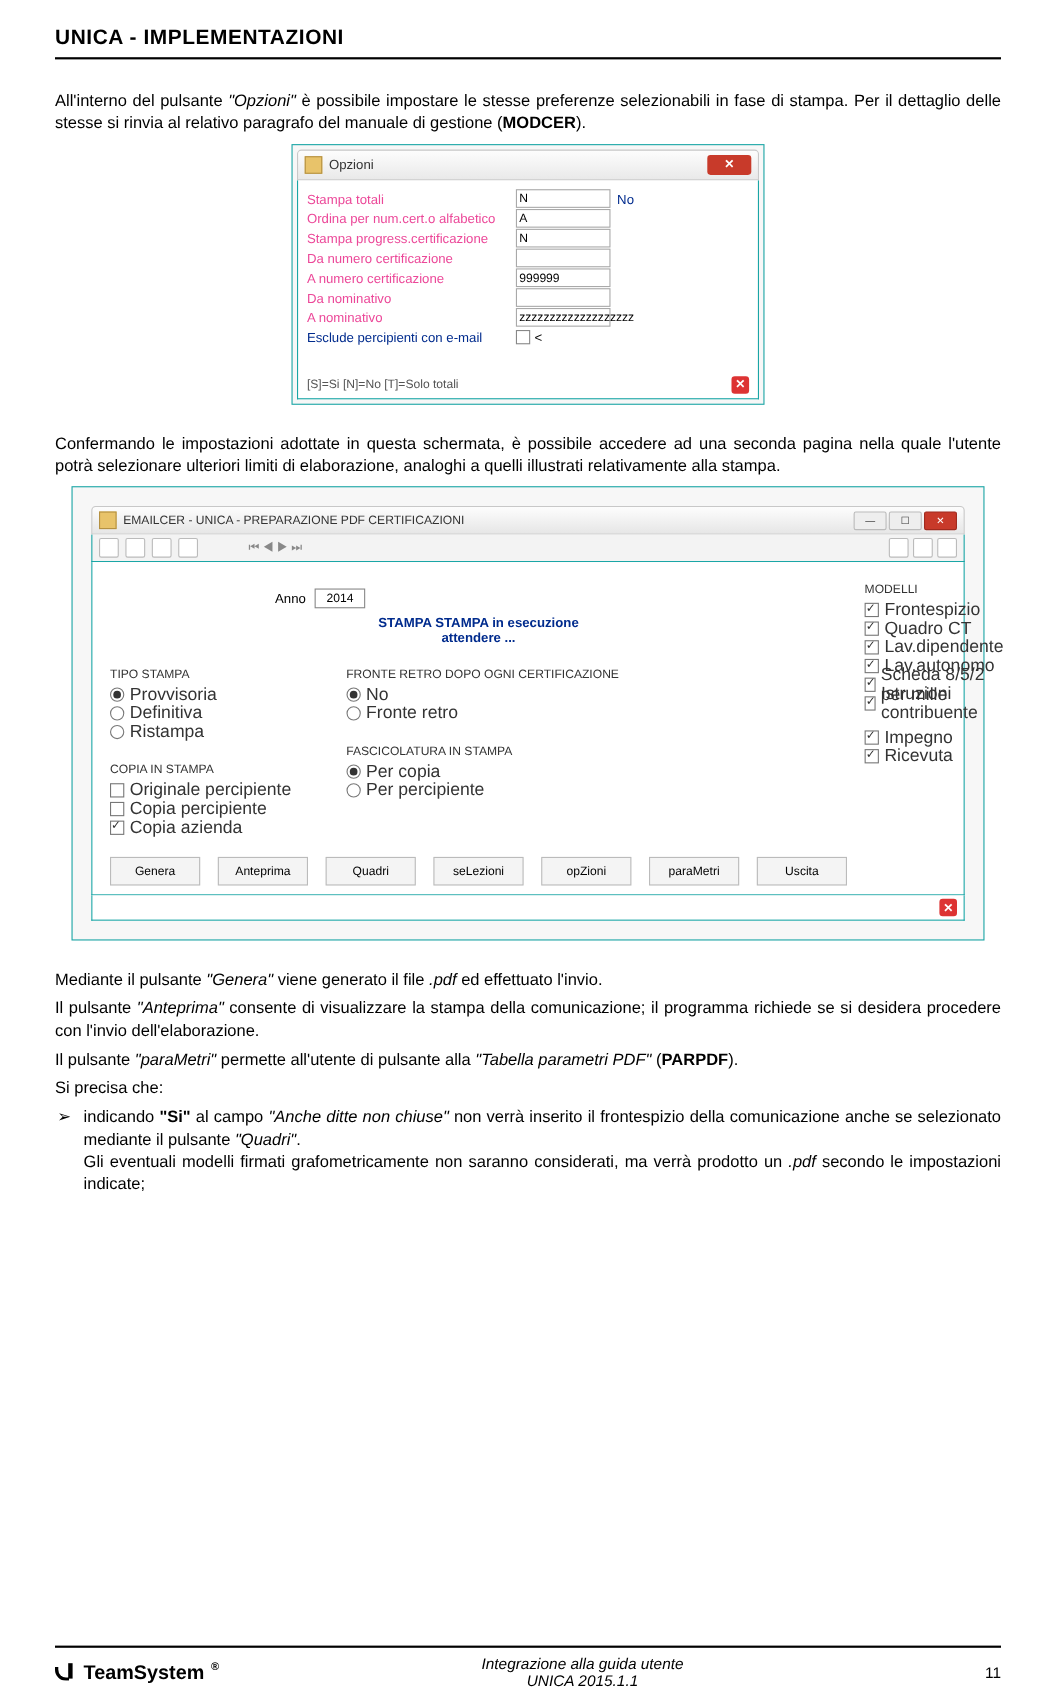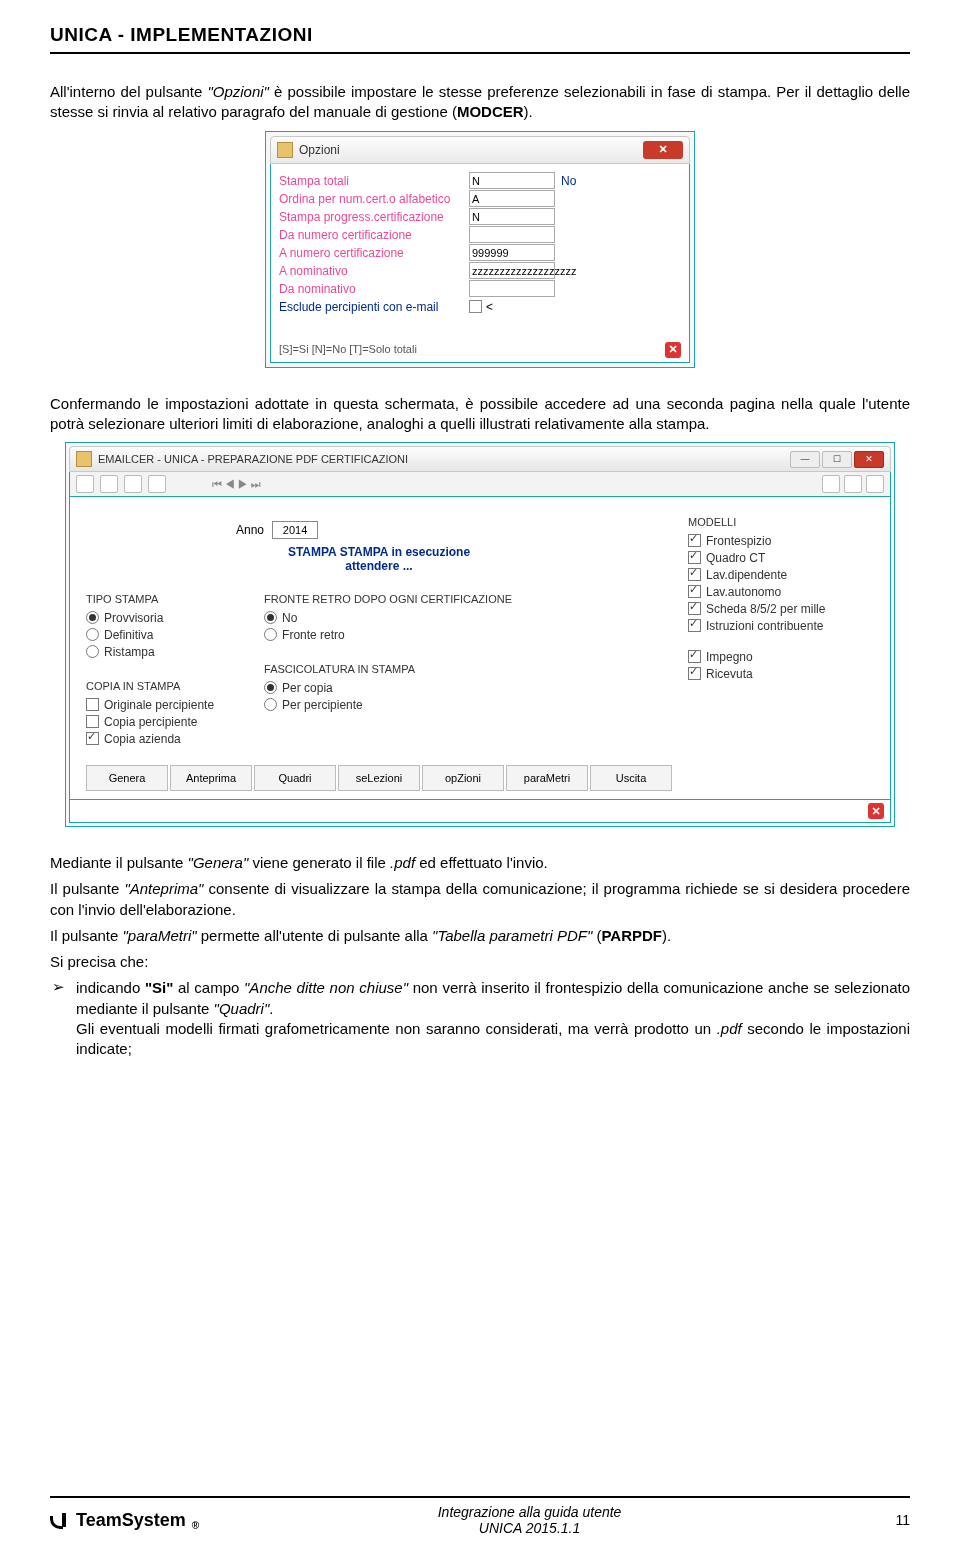--- a/index.html
+++ b/index.html
@@ -18,54 +18,54 @@
   .pane{background:#fff;border:1px solid #1aa6a6;border-top:none;padding:8px 8px 6px;font-size:12px}
   .optrow{display:flex;align-items:center;height:18px}
   .optrow .lbl{width:190px;color:#ec4899}
   .optrow .fld{width:80px;height:15px;border:1px solid #a9a9a9;background:#fff;font-size:11px;padding:0 2px;display:flex;align-items:center}
   .optrow .after{margin-left:6px;color:#002b8d}
   .ckrow{display:flex;align-items:center;height:18px}
   .ck{width:11px;height:11px;border:1px solid #888;background:#fff;margin-right:4px;display:inline-block}
   .hint{font-size:11px;color:#555;margin-top:26px}
   .redx{float:right;width:16px;height:16px;background:#d33;border-radius:3px;color:#fff;display:flex;align-items:center;justify-content:center;font-size:11px;font-weight:bold}
   
-  .shot2{width:830px;padding:3px}
+  .shot2{width:830px;padding:17px}
   .tb2{display:flex;align-items:center;height:24px;background:linear-gradient(#fdfdfd,#e6e6e6);border:1px solid #c8c8c8;border-radius:4px 4px 0 0;font-size:11px;color:#333;padding:0 6px}
   .tb2 .icn{width:14px;height:14px;background:#e8c36a;margin-right:6px;border:1px solid #b59142}
   .tb2 .wbtns{margin-left:auto;display:flex;gap:2px}
   .wbtn{width:28px;height:15px;border:1px solid #bbb;background:#eee;border-radius:2px;font-size:9px;display:flex;align-items:center;justify-content:center}
   .wbtn.close{background:#c83a2a;color:#fff;border-color:#a02a1e}
   .toolbar{height:24px;background:#f3f3f3;border:1px solid #1aa6a6;border-top:none;display:flex;align-items:center;padding:0 6px;gap:6px}
   .ticon{width:16px;height:16px;border:1px solid #bbb;background:#fff;border-radius:2px}
   .nav{margin-left:40px;display:flex;gap:10px;color:#888;font-size:11px}
   .body2{background:#fff;border:1px solid #1aa6a6;border-top:none;padding:14px 16px 8px;font-size:12px;display:flex;gap:16px}
   .leftcol{flex:1}
   .rightcol{width:200px}
   .annoRow{display:flex;align-items:center;gap:8px;margin:10px 0 6px 150px}
   .annoFld{width:44px;height:16px;border:1px solid #888;font-size:11px;display:flex;align-items:center;justify-content:center}
   .blue{color:#002b8d;font-weight:bold}
   .center{text-align:center}
   .grouplbl{font-size:11px;color:#333;margin:20px 0 4px}
   .radio{width:11px;height:11px;border:1px solid #777;border-radius:50%;display:inline-block;margin-right:5px;position:relative}
   .radio.on::after{content:"";position:absolute;inset:2px;background:#333;border-radius:50%}
   .chk{width:11px;height:11px;border:1px solid #777;display:inline-block;margin-right:5px;position:relative}
   .chk.on::after{content:"✓";position:absolute;top:-3px;left:0;font-size:11px}
-  .rrow{display:flex;align-items:center;height:17px;font-size:12px;color:#333}
+  .rrow{display:flex;align-items:center;height:17px;font-size:16px;color:#333}
   .section{display:flex;gap:50px}
-  .btnbar{display:flex;justify-content:flex-end;gap:2px;margin-top:18px}
+  .btnbar{display:flex;justify-content:flex-end;gap:16px;margin-top:18px}
   .abtn{min-width:80px;height:24px;border:1px solid #bbb;background:#f4f4f4;font-size:11px;display:flex;align-items:center;justify-content:center}
   .statusbar{height:22px;border:1px solid #1aa6a6;border-top:none;background:#fff;display:flex;justify-content:flex-end;align-items:center;padding:0 6px}
   .redx2{width:16px;height:16px;background:#d33;border-radius:3px;color:#fff;display:flex;align-items:center;justify-content:center;font-size:11px;font-weight:bold}
   
   .bul{display:flex;gap:10px;margin:4px 0 4px 2px}
   .bul .ar{flex:0 0 14px}
   .footer{position:absolute;left:50px;right:50px;bottom:16px}
   .fhr{border-top:2px solid #000;margin-bottom:6px}
   .frow{display:flex;align-items:center;font-size:14px}
-  .logo{display:flex;align-items:flex-end;gap:6px;font-weight:bold;font-size:18px}
+  .logo{display:flex;align-items:flex-start;gap:6px;font-weight:bold;font-size:18px}
   .logomark{width:20px;height:20px;position:relative}
   .logomark::before{content:"";position:absolute;width:10px;height:10px;border:3px solid #000;border-right:none;border-top:none;border-radius:0 0 0 10px;bottom:2px;left:0}
   .logomark::after{content:"";position:absolute;width:4px;height:14px;background:#000;right:4px;top:2px}
   .fcenter{flex:1;text-align:center;font-style:italic}
   .fpage{width:50px;text-align:right}
 </style>
 </head>
 <body>
 
 <div class="page">
@@ -103,27 +103,27 @@
             <span class="lbl">Da numero certificazione</span>
             <span class="fld"></span>
             <span class="after"></span>
           </div>
           <div class="optrow">
             <span class="lbl">A numero certificazione</span>
             <span class="fld">999999</span>
             <span class="after"></span>
           </div>
           <div class="optrow">
+            <span class="lbl">Da nominativo</span>
+            <span class="fld"></span>
+            <span class="after"></span>
+          </div>
+          <div class="optrow">
             <span class="lbl">A nominativo</span>
             <span class="fld">zzzzzzzzzzzzzzzzzzz</span>
-            <span class="after"></span>
-          </div>
-          <div class="optrow">
-            <span class="lbl">Da nominativo</span>
-            <span class="fld"></span>
             <span class="after"></span>
           </div>
         </div>
       <div class="ckrow">
         <span class="lbl" style="width:190px;color:#002b8d">Esclude percipienti con e-mail</span>
         <span class="ck"></span>
         <span>&lt;</span>
       </div>
       <div style="clear:both;margin-top:26px">
         <span class="hint">[S]=Si [N]=No [T]=Solo totali</span>

